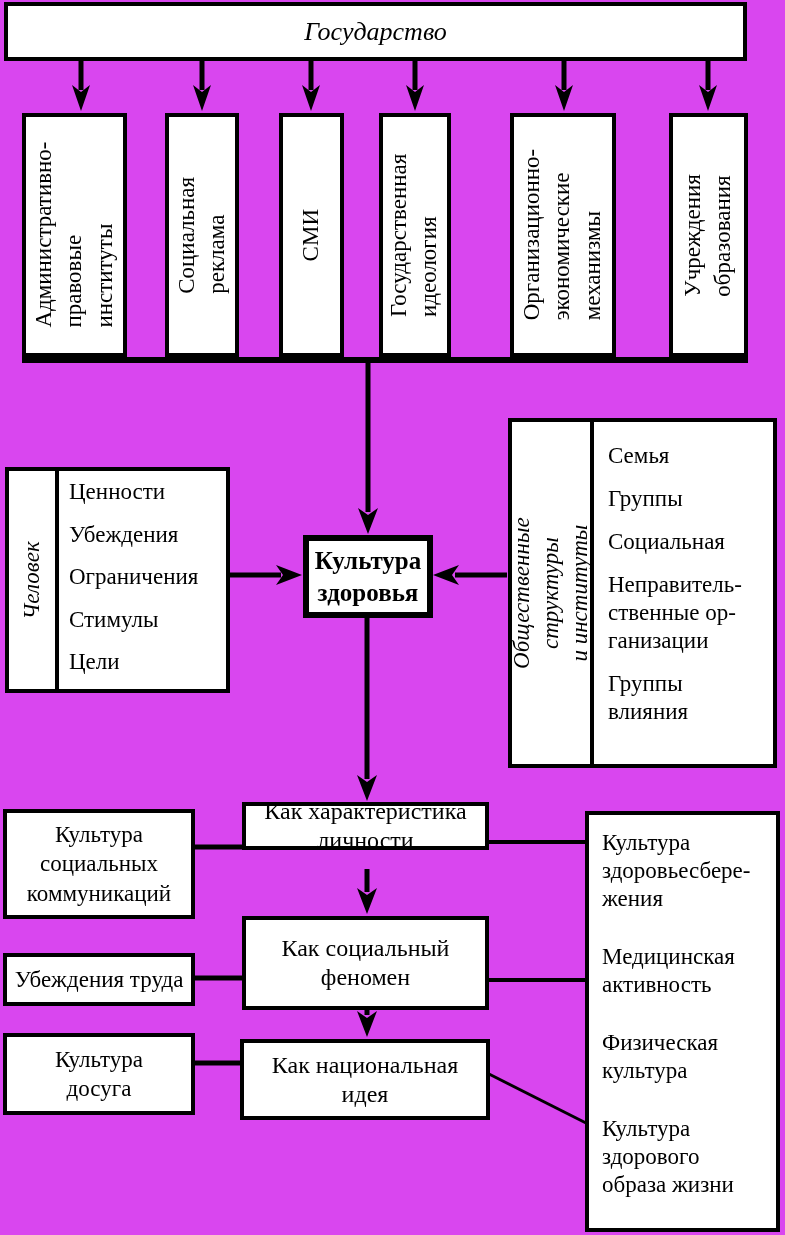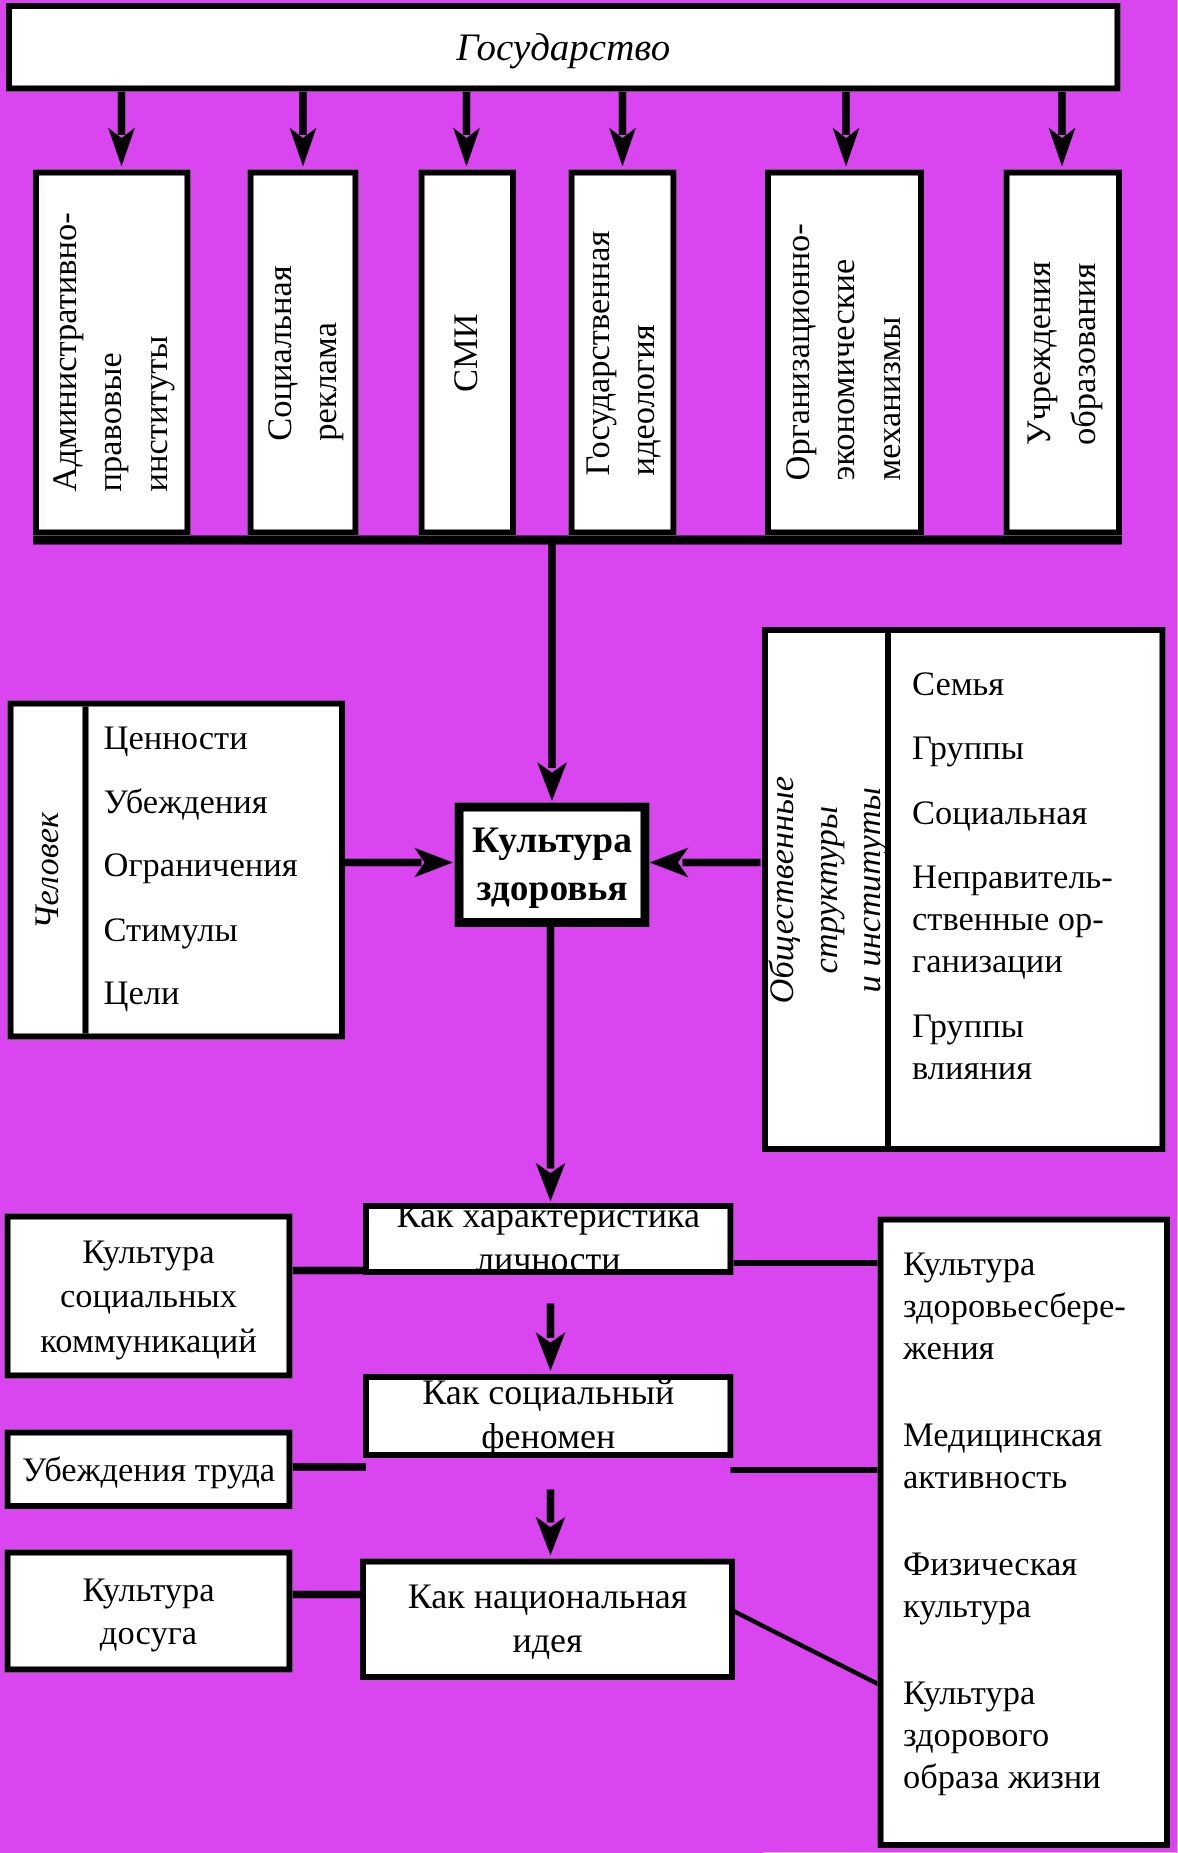--- a/index.html
+++ b/index.html
@@ -106,21 +106,21 @@
   }
   .social-list .item {
     white-space: pre-line;
     line-height: 28px;
     margin-bottom: 15px;
   }
   .social-list .item-last { margin-top: 12px; }
 
   .aspect { font-size: 24px; line-height: 1.2; }
   .a1 { left: 242px; top: 802px;  width: 247px; height: 48px; }
-  .a2 { left: 242px; top: 916px;  width: 247px; height: 56px; }
+  .a2 { left: 242px; top: 916px;  width: 247px; height: 94px; }
   .a3 { left: 240px; top: 1039px; width: 250px; height: 81px; }
 
   .leftbox { font-size: 23px; line-height: 1.27; }
   .l1 { left: 3px; top: 809px;  width: 192px; height: 110px; }
   .l2 { left: 3px; top: 953px;  width: 192px; height: 53px; }
   .l3 { left: 3px; top: 1033px; width: 192px; height: 82px; }
 
   .comp {
     left: 585px; top: 811px; width: 195px; height: 421px;
     align-items: flex-start; justify-content: flex-start; text-align: left;

